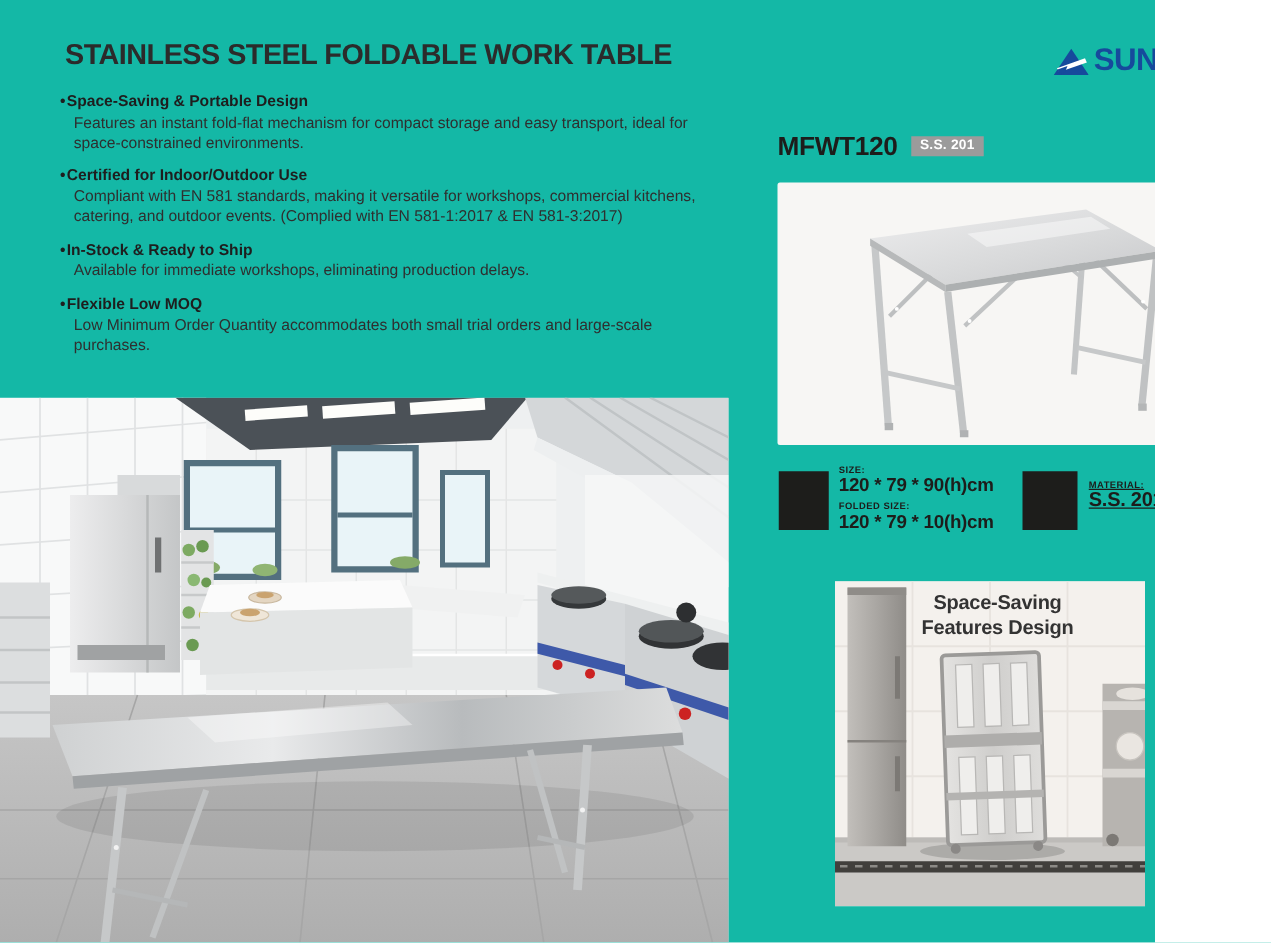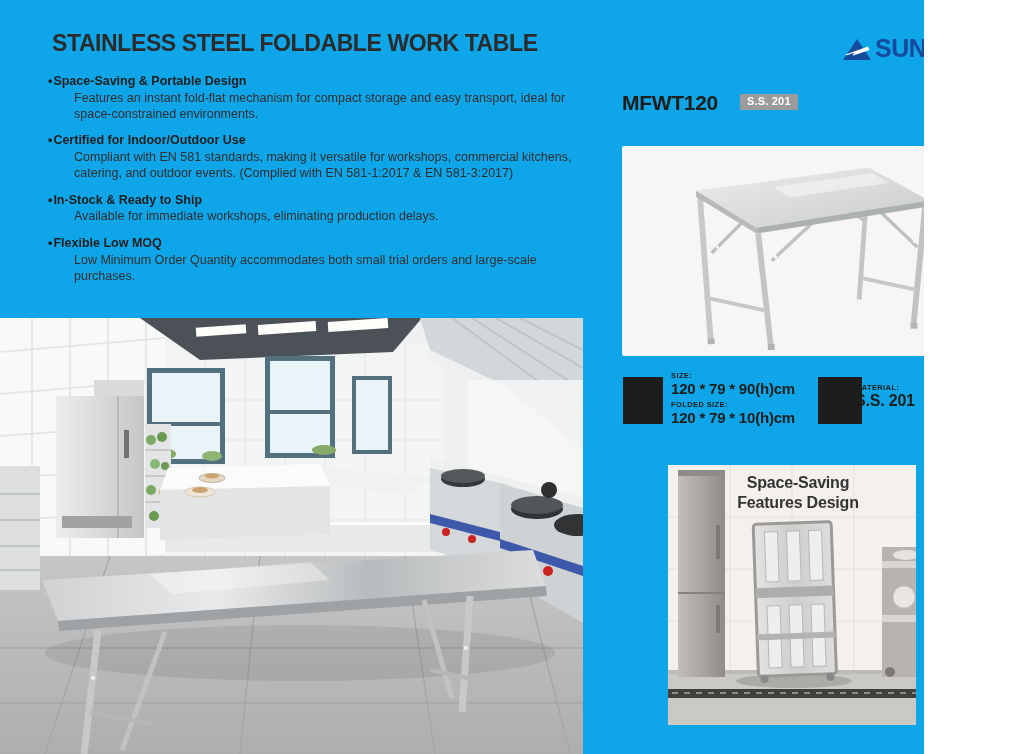--- a/index.html
+++ b/index.html
@@ -4,57 +4,57 @@
 <style>
   :root{
     --brand-blue:#164a9c;
     --badge-gray:#9b9b9b;
     --text-dark:#1d1d1b;
     --icon-black:#1d1d1b;
   }
   *{margin:0;padding:0;box-sizing:border-box;}
   html,body{background:#ffffff;}
   .page{
-    position:relative;width:924px;height:754px;background:#0ea5e9;overflow:hidden;
+    position:relative;width:924px;height:754px;background:#14b8a6;overflow:hidden;
     font-family:"Liberation Sans",sans-serif;color:var(--text-dark);
   }
   
   .title{
     position:absolute;left:52px;top:30px;width:560px;
     font-size:23px;font-weight:800;letter-spacing:-0.4px;color:#2b2b2b;
   }
   .brand{
     position:absolute;left:843px;top:36px;display:flex;align-items:flex-start;gap:4px;
   }
   .brand-word{font-size:25px;font-weight:800;color:var(--brand-blue);letter-spacing:-0.5px;line-height:1;}
   .brand-reg{font-size:9px;font-weight:700;color:var(--brand-blue);margin-top:-1px;}
   
   .features{position:absolute;left:48px;top:74px;width:540px;}
   .feature{margin-bottom:11px;}
   .feature-title{font-size:12.5px;font-weight:700;color:#1e1e1e;line-height:1.25;}
   .feature-title::before{content:"\2022";margin-right:1px;}
-  .feature-body{font-size:12.5px;color:#2f2f2f;line-height:1.27;margin-left:26px;margin-top:1px;width:525px;}
-  
-  .model-row{position:absolute;left:622px;top:92px;display:flex;align-items:flex-start;gap:22px;}
+  .feature-body{font-size:12.5px;color:#2f2f2f;line-height:1.27;margin-left:11px;margin-top:1px;width:525px;}
+  
+  .model-row{position:absolute;left:622px;top:107px;display:flex;align-items:flex-start;gap:11px;}
   .model{font-size:21px;font-weight:800;letter-spacing:-0.3px;color:var(--text-dark);line-height:1;}
   .model-badge{
     background:var(--badge-gray);color:#ffffff;font-size:11px;font-weight:700;
     padding:2px 7px 3px 7px;line-height:1;margin-top:2px;letter-spacing:0.2px;
   }
   .product-card{
     position:absolute;left:622px;top:146px;width:351px;height:210px;
     background:#f7f6f4;border-radius:2px;display:flex;align-items:center;justify-content:center;
   }
   
   .specs{position:absolute;left:623px;top:372px;width:360px;}
   .spec-square{position:absolute;background:var(--icon-black);}
   .sq-size{left:0;top:5px;width:40px;height:47px;}
   .sq-material{left:195px;top:5px;width:44px;height:47px;}
   .size-block{position:absolute;left:48px;top:0;}
-  .material-block{position:absolute;left:232px;top:12px;}
+  .material-block{position:absolute;left:248px;top:12px;text-decoration:underline;}
   .spec-label{font-size:7.5px;font-weight:700;letter-spacing:0.4px;color:var(--text-dark);line-height:1.1;}
   .spec-value{font-size:15px;font-weight:800;letter-spacing:-0.2px;color:var(--text-dark);line-height:1.15;}
   .material-block .spec-value{font-size:16px;}
   
   .scene{
     position:absolute;left:668px;top:465px;width:248px;height:260px;overflow:hidden;background:#f4f1ee;
   }
   .scene-title{
     position:absolute;left:50px;top:8px;width:160px;text-align:center;z-index:3;
     font-size:16px;font-weight:800;color:#333333;line-height:1.25;letter-spacing:-0.2px;

